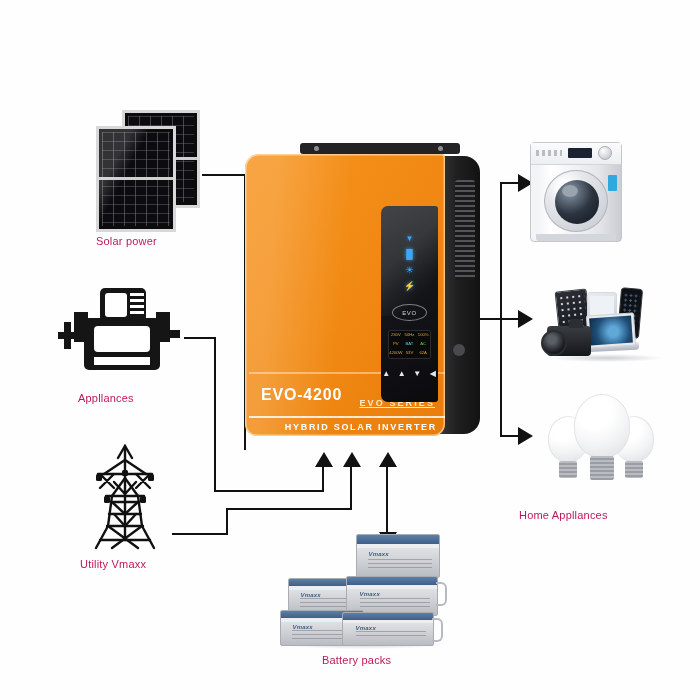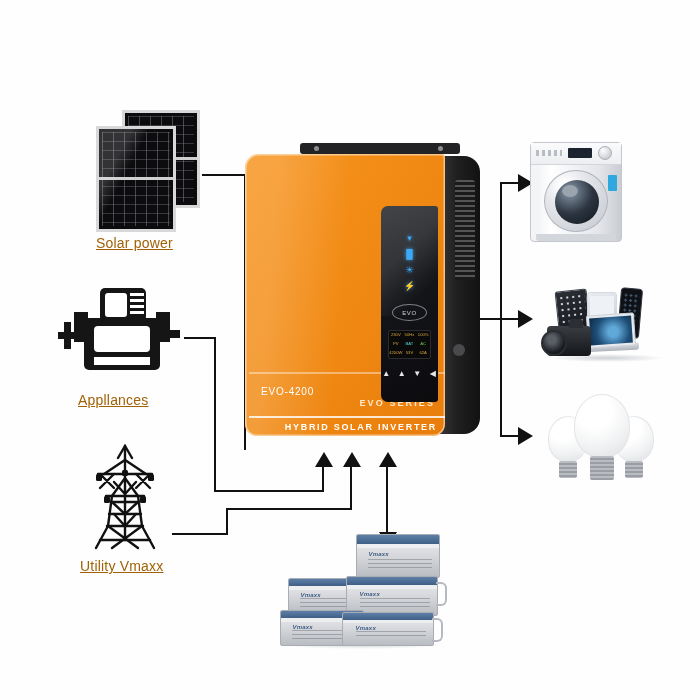--- a/index.html
+++ b/index.html
@@ -11,25 +11,24 @@
   }
   #stage {
     position: relative;
     width: 700px; height: 700px;
     background: #fefefe;
   }
 
   
   .label {
     position: absolute;
-    font-size: 14px;
-    color: #a16207;
+    font-size: 11px;
+    color: #be185d;
     letter-spacing: .2px;
     white-space: nowrap;
-    text-decoration: underline;
   }
 
   
   .wire {
     position: absolute;
     background: #111111;
   }
   .wire.h { height: 2px; }
   .wire.v { width: 2px; }
 
@@ -151,27 +150,28 @@
   .inv-gloss {
     position: absolute; left: -20px; top: -30px; width: 150px; height: 340px;
     background: linear-gradient(100deg, rgba(255,255,255,.16) 0 35%, rgba(255,255,255,0) 70%);
     transform: rotate(-5deg);
   }
   .inv-line1 { position: absolute; left: 4px; right: 0; top: 218px; height: 1.5px; background: rgba(255,255,255,.40); }
   .inv-line2 { position: absolute; left: 4px; right: 0; top: 262px; height: 1.5px; background: rgba(255,255,255,.82); }
 
   .inv-model {
     position: absolute; left: 16px; top: 232px;
-    font-size: 10px; font-weight: 400; color: #ffffff;
+    font-size: 16px; font-weight: 700; color: #ffffff;
     letter-spacing: .8px;
   }
   .inv-series {
     position: absolute; right: 10px; top: 244px;
     font-size: 9px; font-weight: 700; color: #ffe9cc;
     letter-spacing: 2.1px;
+    text-decoration: underline;
   }
   .inv-tagline {
     position: absolute; right: 8px; top: 268px;
     font-size: 9px; font-weight: 700; color: #ffffff;
     letter-spacing: 1.7px;
   }
 
   
   .panel-dark {
     position: absolute; left: 136px; top: 52px; width: 57px; height: 196px;
@@ -586,20 +586,21 @@
     </div>
     <div class="bulb bulb-right">
       <div class="bulb-glass"></div>
       <div class="bulb-base"></div>
     </div>
     <div class="bulb bulb-mid">
       <div class="bulb-glass"></div>
       <div class="bulb-base"></div>
     </div>
   </div>
+  <div class="label" style="left:519px; top:509px;">Home Appllances</div>
 
   <div id="batteries">
     <div class="bat-shadow"></div>
 
     <div class="bat bat-small">
       <div class="bat-top"></div>
       <div class="bat-lip"></div>
       <div class="bat-logo">Vmaxx</div>
       <div class="bat-text"></div>
     </div>
@@ -627,14 +628,15 @@
     </div>
 
     <div class="bat bat-d">
       <div class="bat-top"></div>
       <div class="bat-lip"></div>
       <div class="bat-logo">Vmaxx</div>
       <div class="bat-text"></div>
     </div>
     <div class="bat-handle" style="left:152px; top:84px;"></div>
   </div>
+  <div class="label" style="left:322px; top:654px;">Battery packs</div>
 
 </div>
 
 </body></html>

